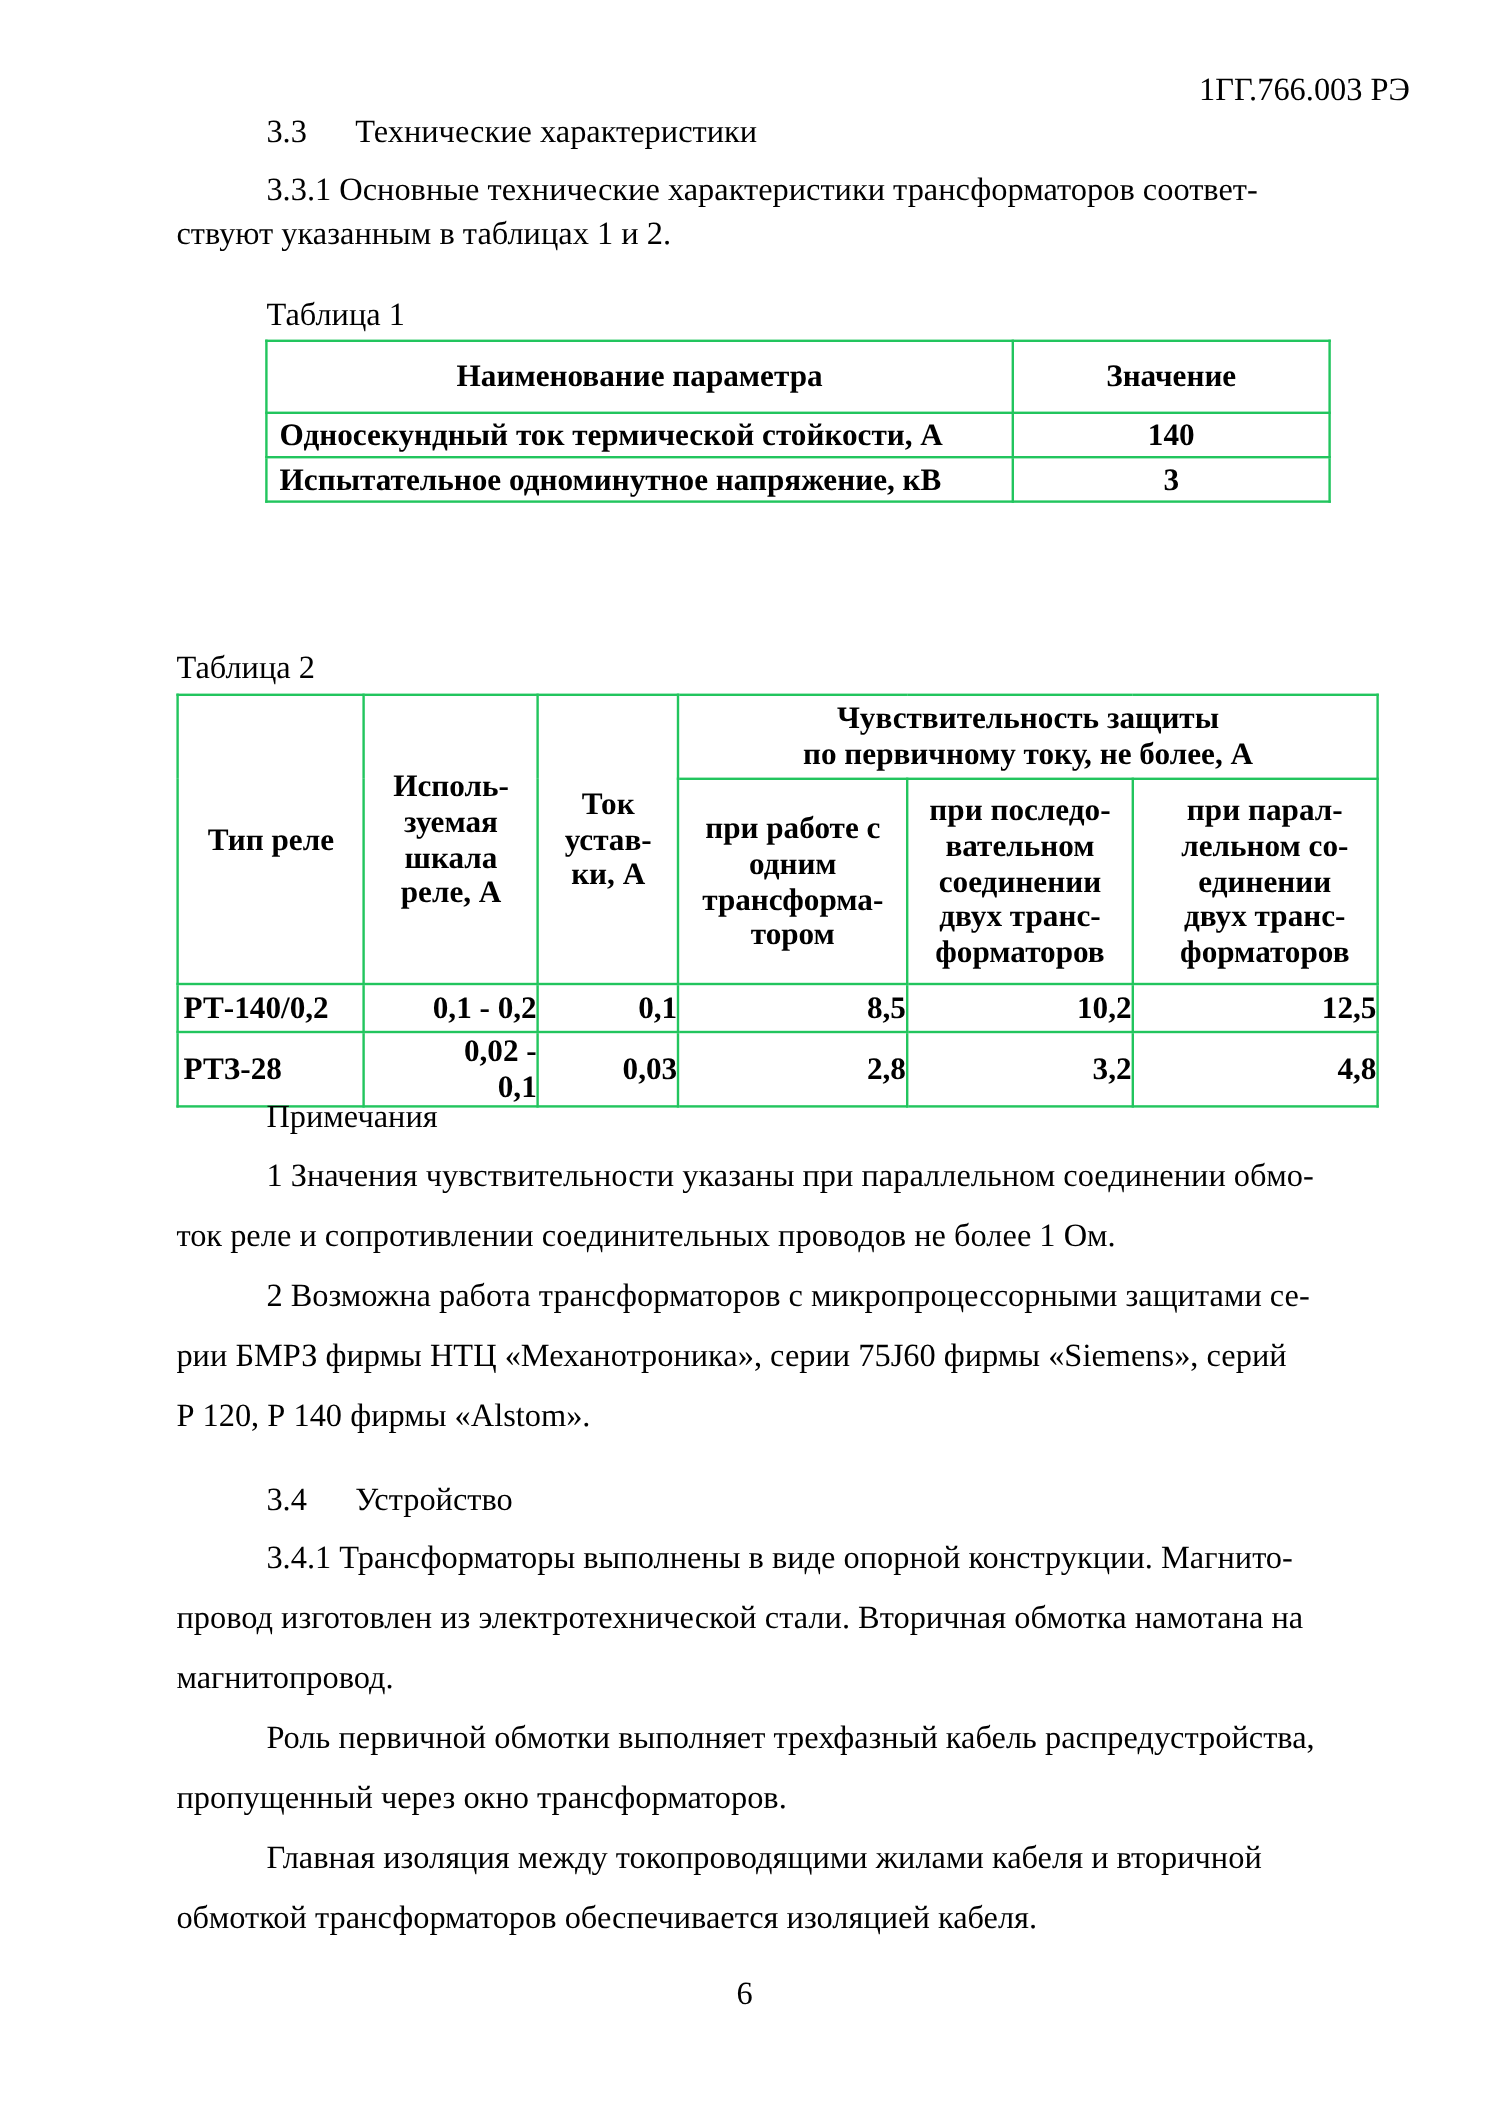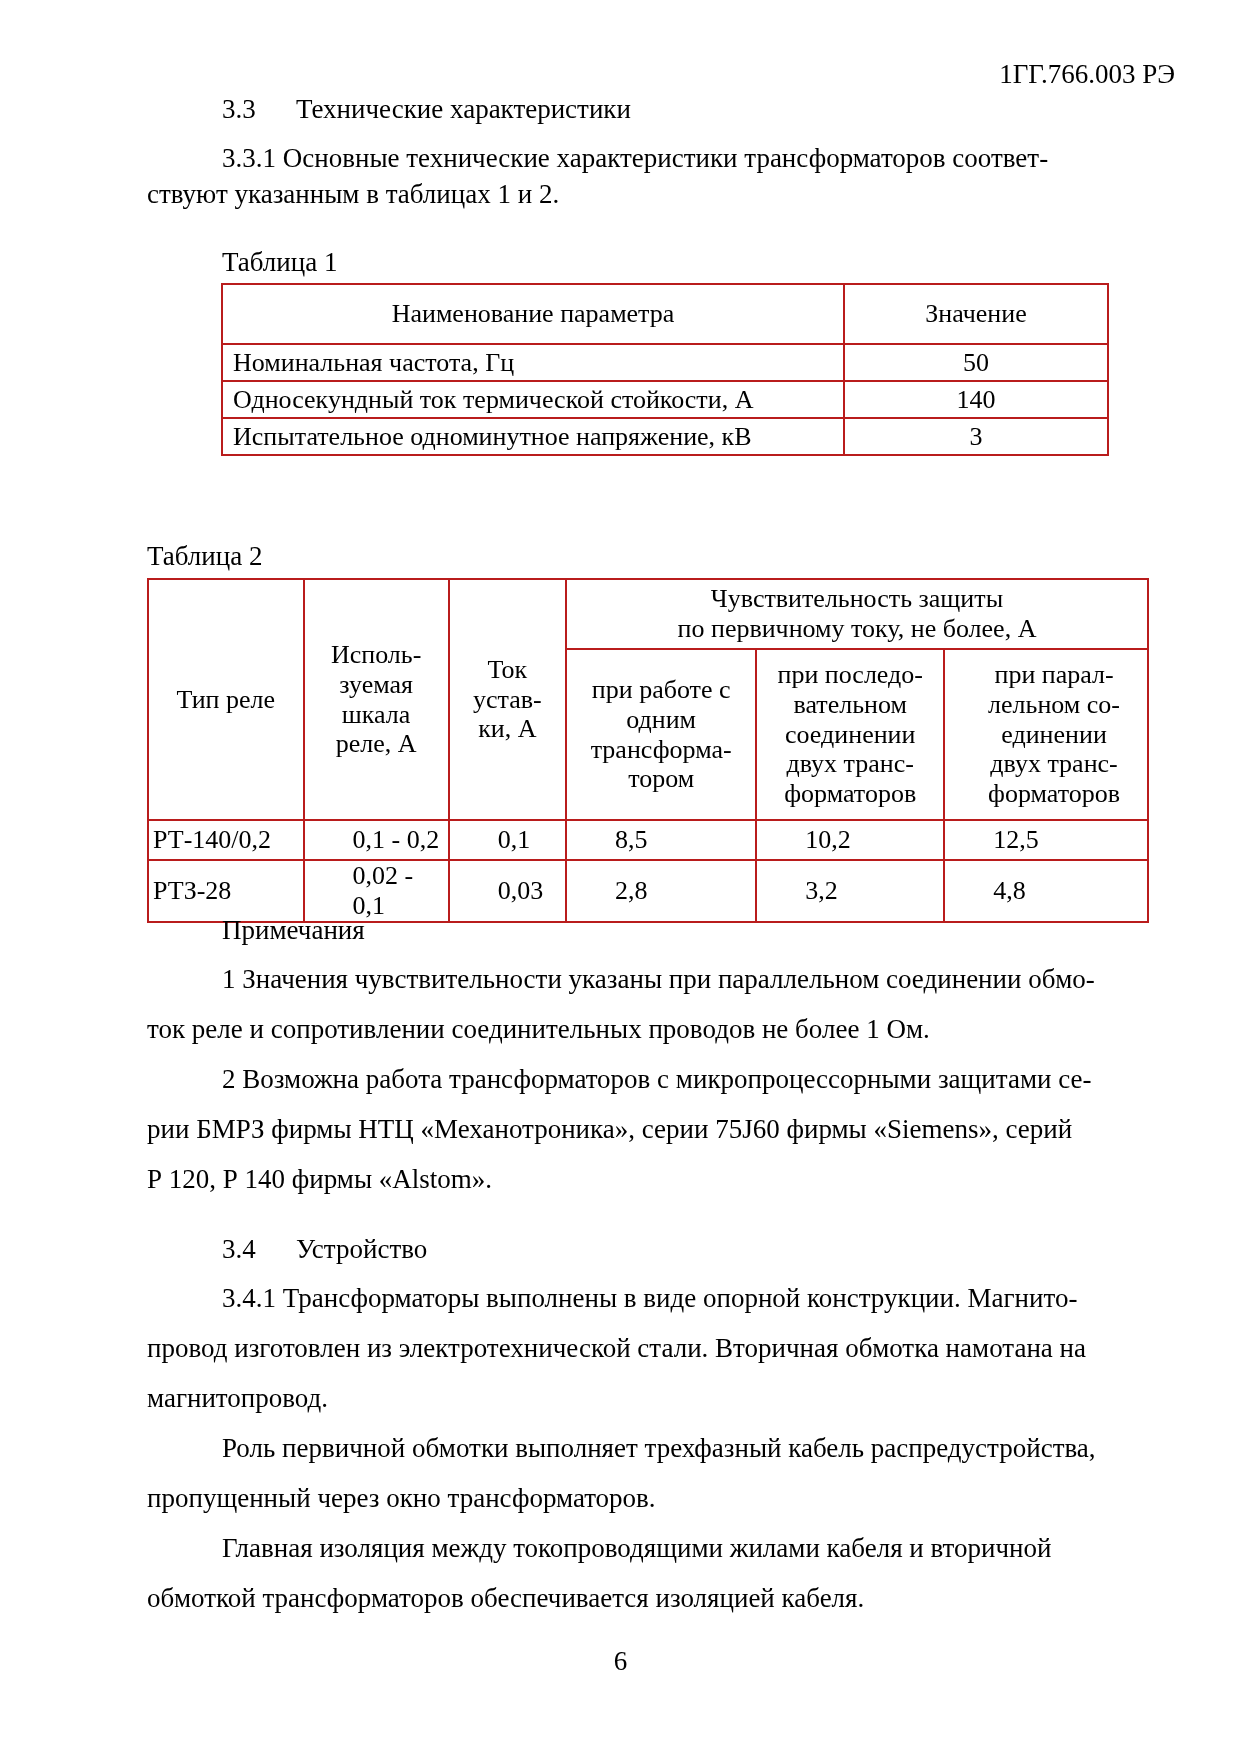--- a/index.html
+++ b/index.html
@@ -8,36 +8,36 @@
     font-family: "Liberation Serif", "DejaVu Serif", serif;
     color: #000; font-size: 27px;
   }
   .abs { position: absolute; white-space: nowrap; line-height: 1; }
   .doc-code { top: 61px; right: 66px; font-size: 27px; }
   .line { position: absolute; left: 147px; white-space: nowrap; line-height: 1; }
   .ind { left: 222px; }
   .sect-num { display: inline-block; width: 74px; }
 
   table { border-collapse: collapse; position: absolute; }
-  td, th { border: 2px solid #b91c1c; font-weight: normal; padding: 0; line-height: 1.15; }
+  td, th { border: 2px solid #22c55e; font-weight: bold; padding: 0; line-height: 1.15; }
 
   
   #table1 { left: 221px; top: 283px; width: 888px; font-size: 26px; }
   #table1 .c1 { width: 620px; }
   #table1 thead th { height: 58px; text-align: center; }
   #table1 tbody td { height: 35px; }
   #table1 tbody td.name { padding-left: 10px; text-align: left; }
   #table1 tbody td.val { text-align: center; }
 
   
   #table2 { left: 147px; top: 578px; width: 1002px; font-size: 26px; }
   #table2 th { text-align: center; vertical-align: middle; }
   #table2 .h-top { height: 68px; }
   #table2 .h-sub { height: 169px; }
-  #table2 td { height: 38px; text-align: left; padding-left: 48px; }
+  #table2 td { height: 38px; text-align: right; padding-left: 48px; }
   #table2 td.relay { text-align: left; padding-left: 4px; margin-left: 20px; }
   .w1 { width: 156px; } .w2 { width: 147px; } .w3 { width: 117px; }
   .w4 { width: 192px; } .w5 { width: 190px; border-radius: 27px; } .w6 { width: 190px; padding-left: 16px; }
 
   .page-num { left: 0; width: 1241px; text-align: center; top: 1648px; }
 </style>
 </head>
 <body>
 
 <div class="abs doc-code">1ГГ.766.003 РЭ</div>
@@ -51,24 +51,20 @@
 <div class="line ind" style="top:249px">Таблица 1</div>
 
 <table id="table1">
   <thead>
     <tr>
       <th class="c1">Наименование параметра</th>
       <th>Значение</th>
     </tr>
   </thead>
   <tbody>
-    <tr>
-      <td class="name">Номинальная частота, Гц</td>
-      <td class="val">50</td>
-    </tr>
     <tr>
       <td class="name">Односекундный ток термической стойкости, А</td>
       <td class="val">140</td>
     </tr>
     <tr>
       <td class="name">Испытательное одноминутное напряжение, кВ</td>
       <td class="val">3</td>
     </tr>
   </tbody>
 </table>

